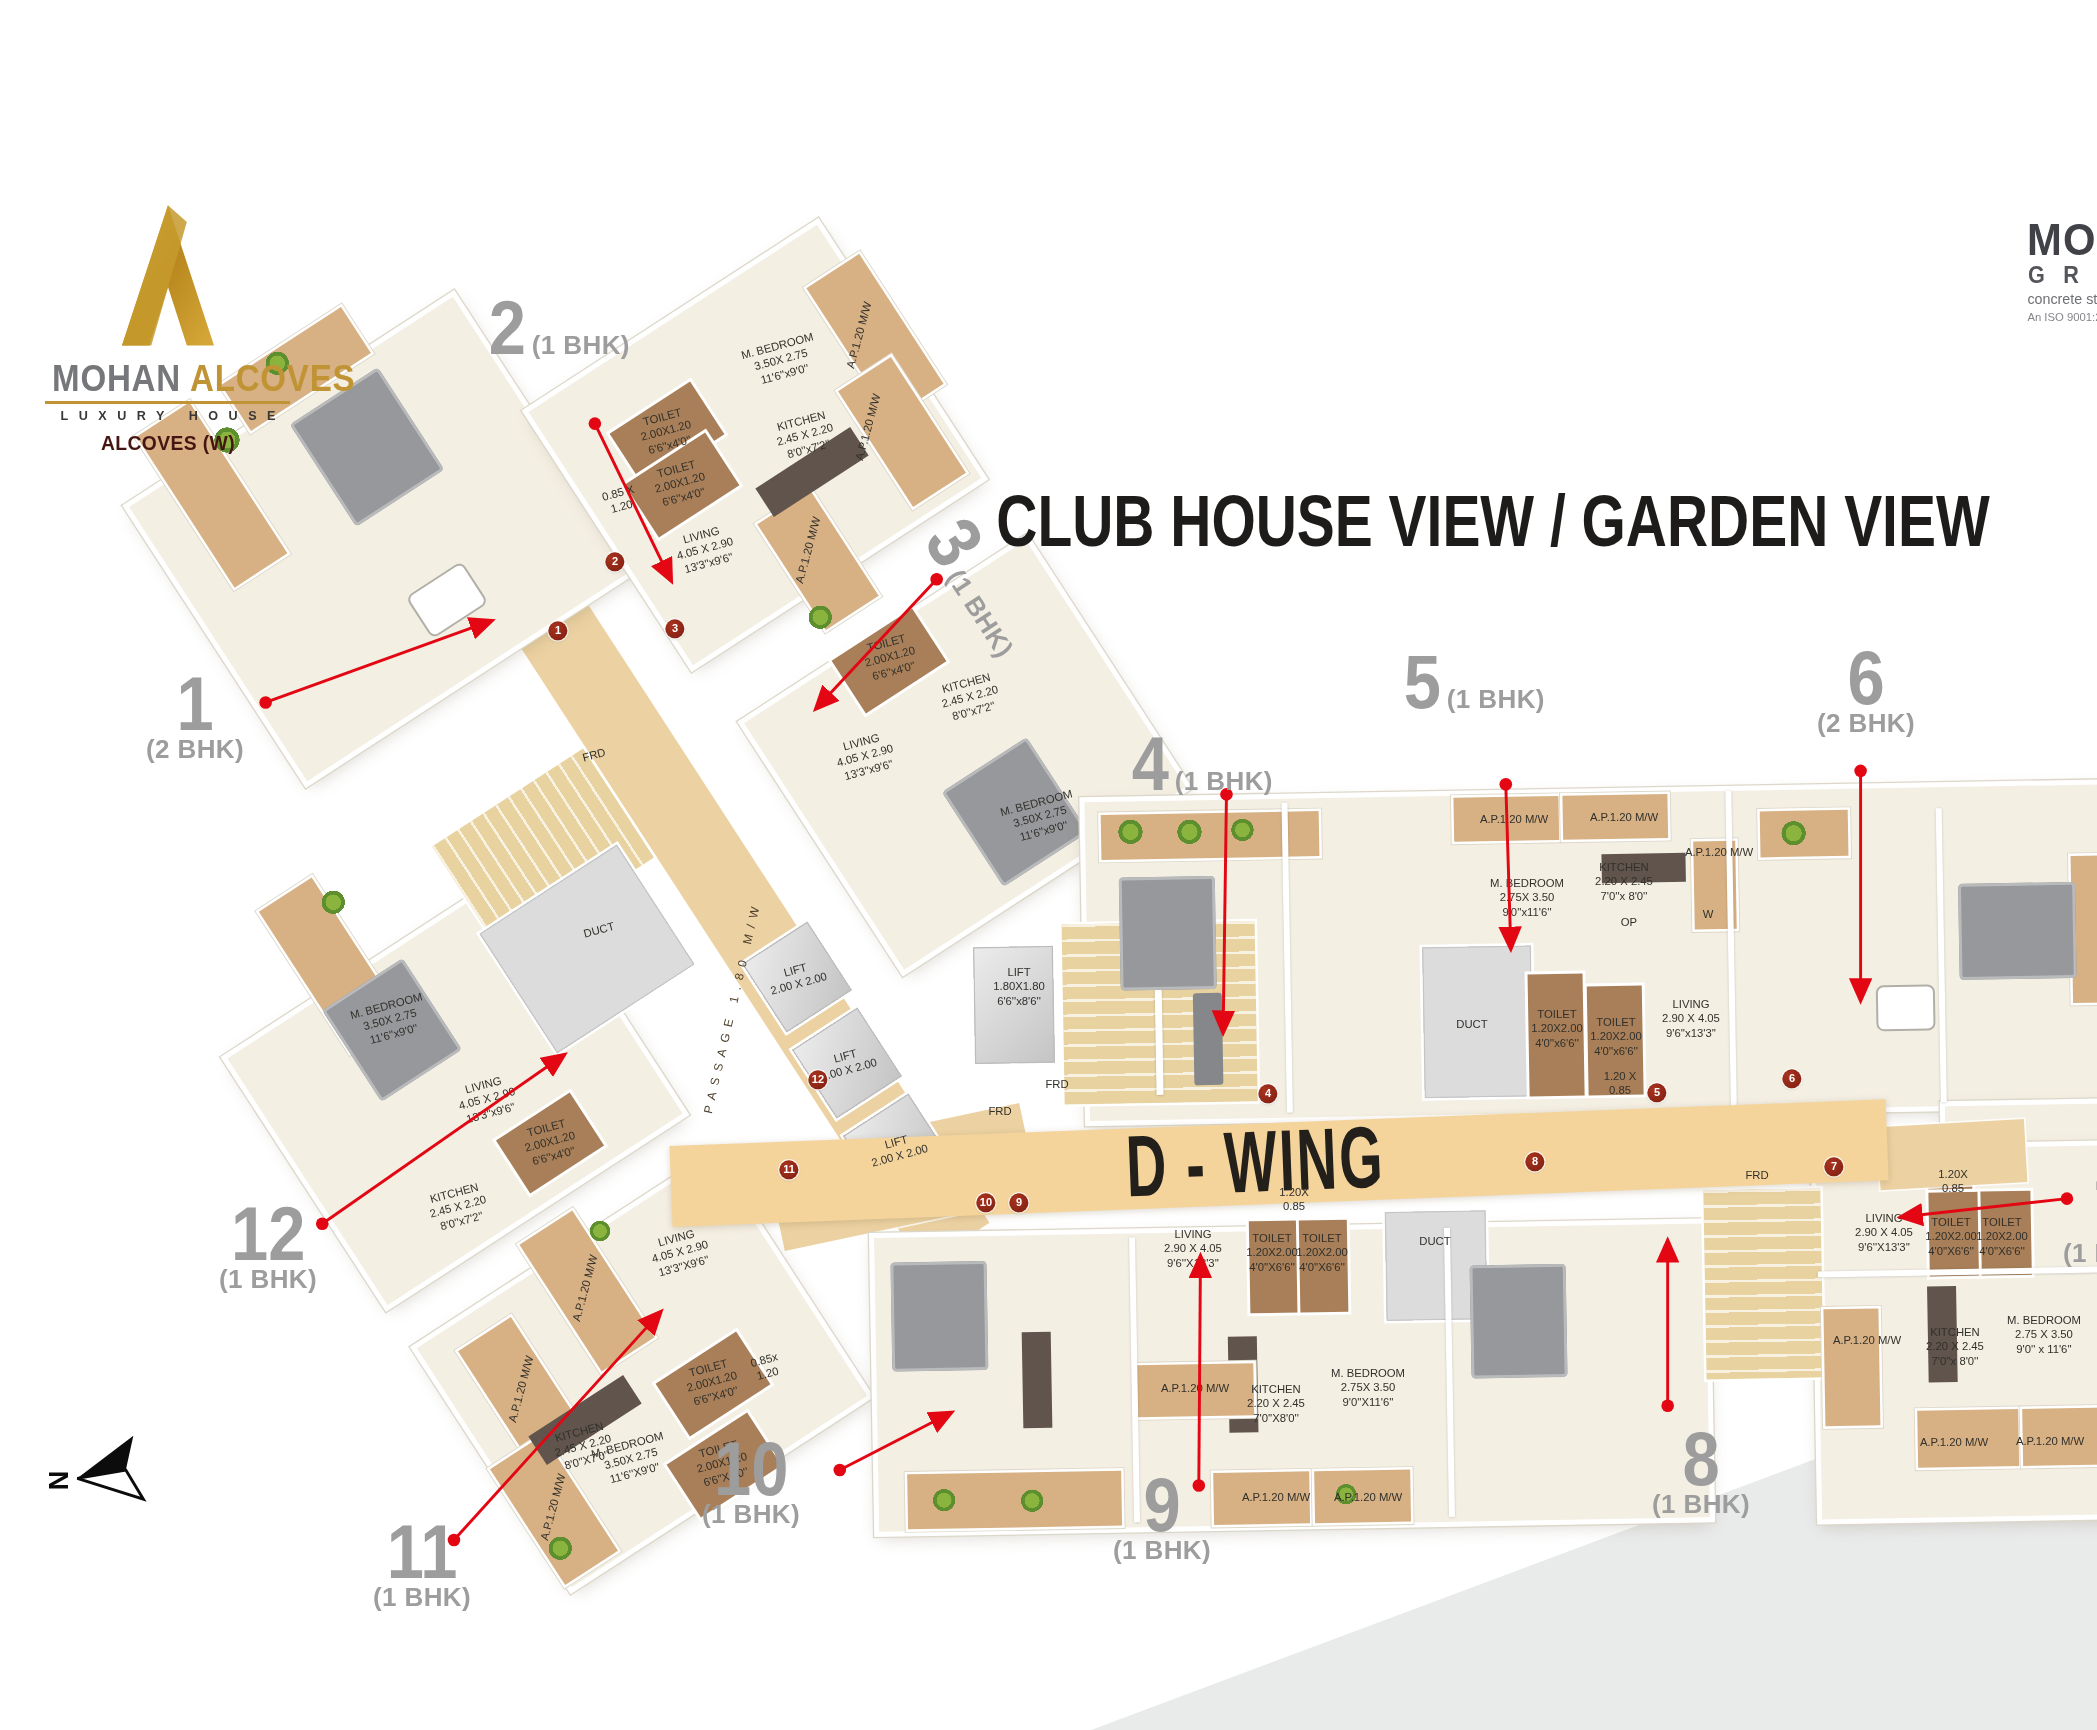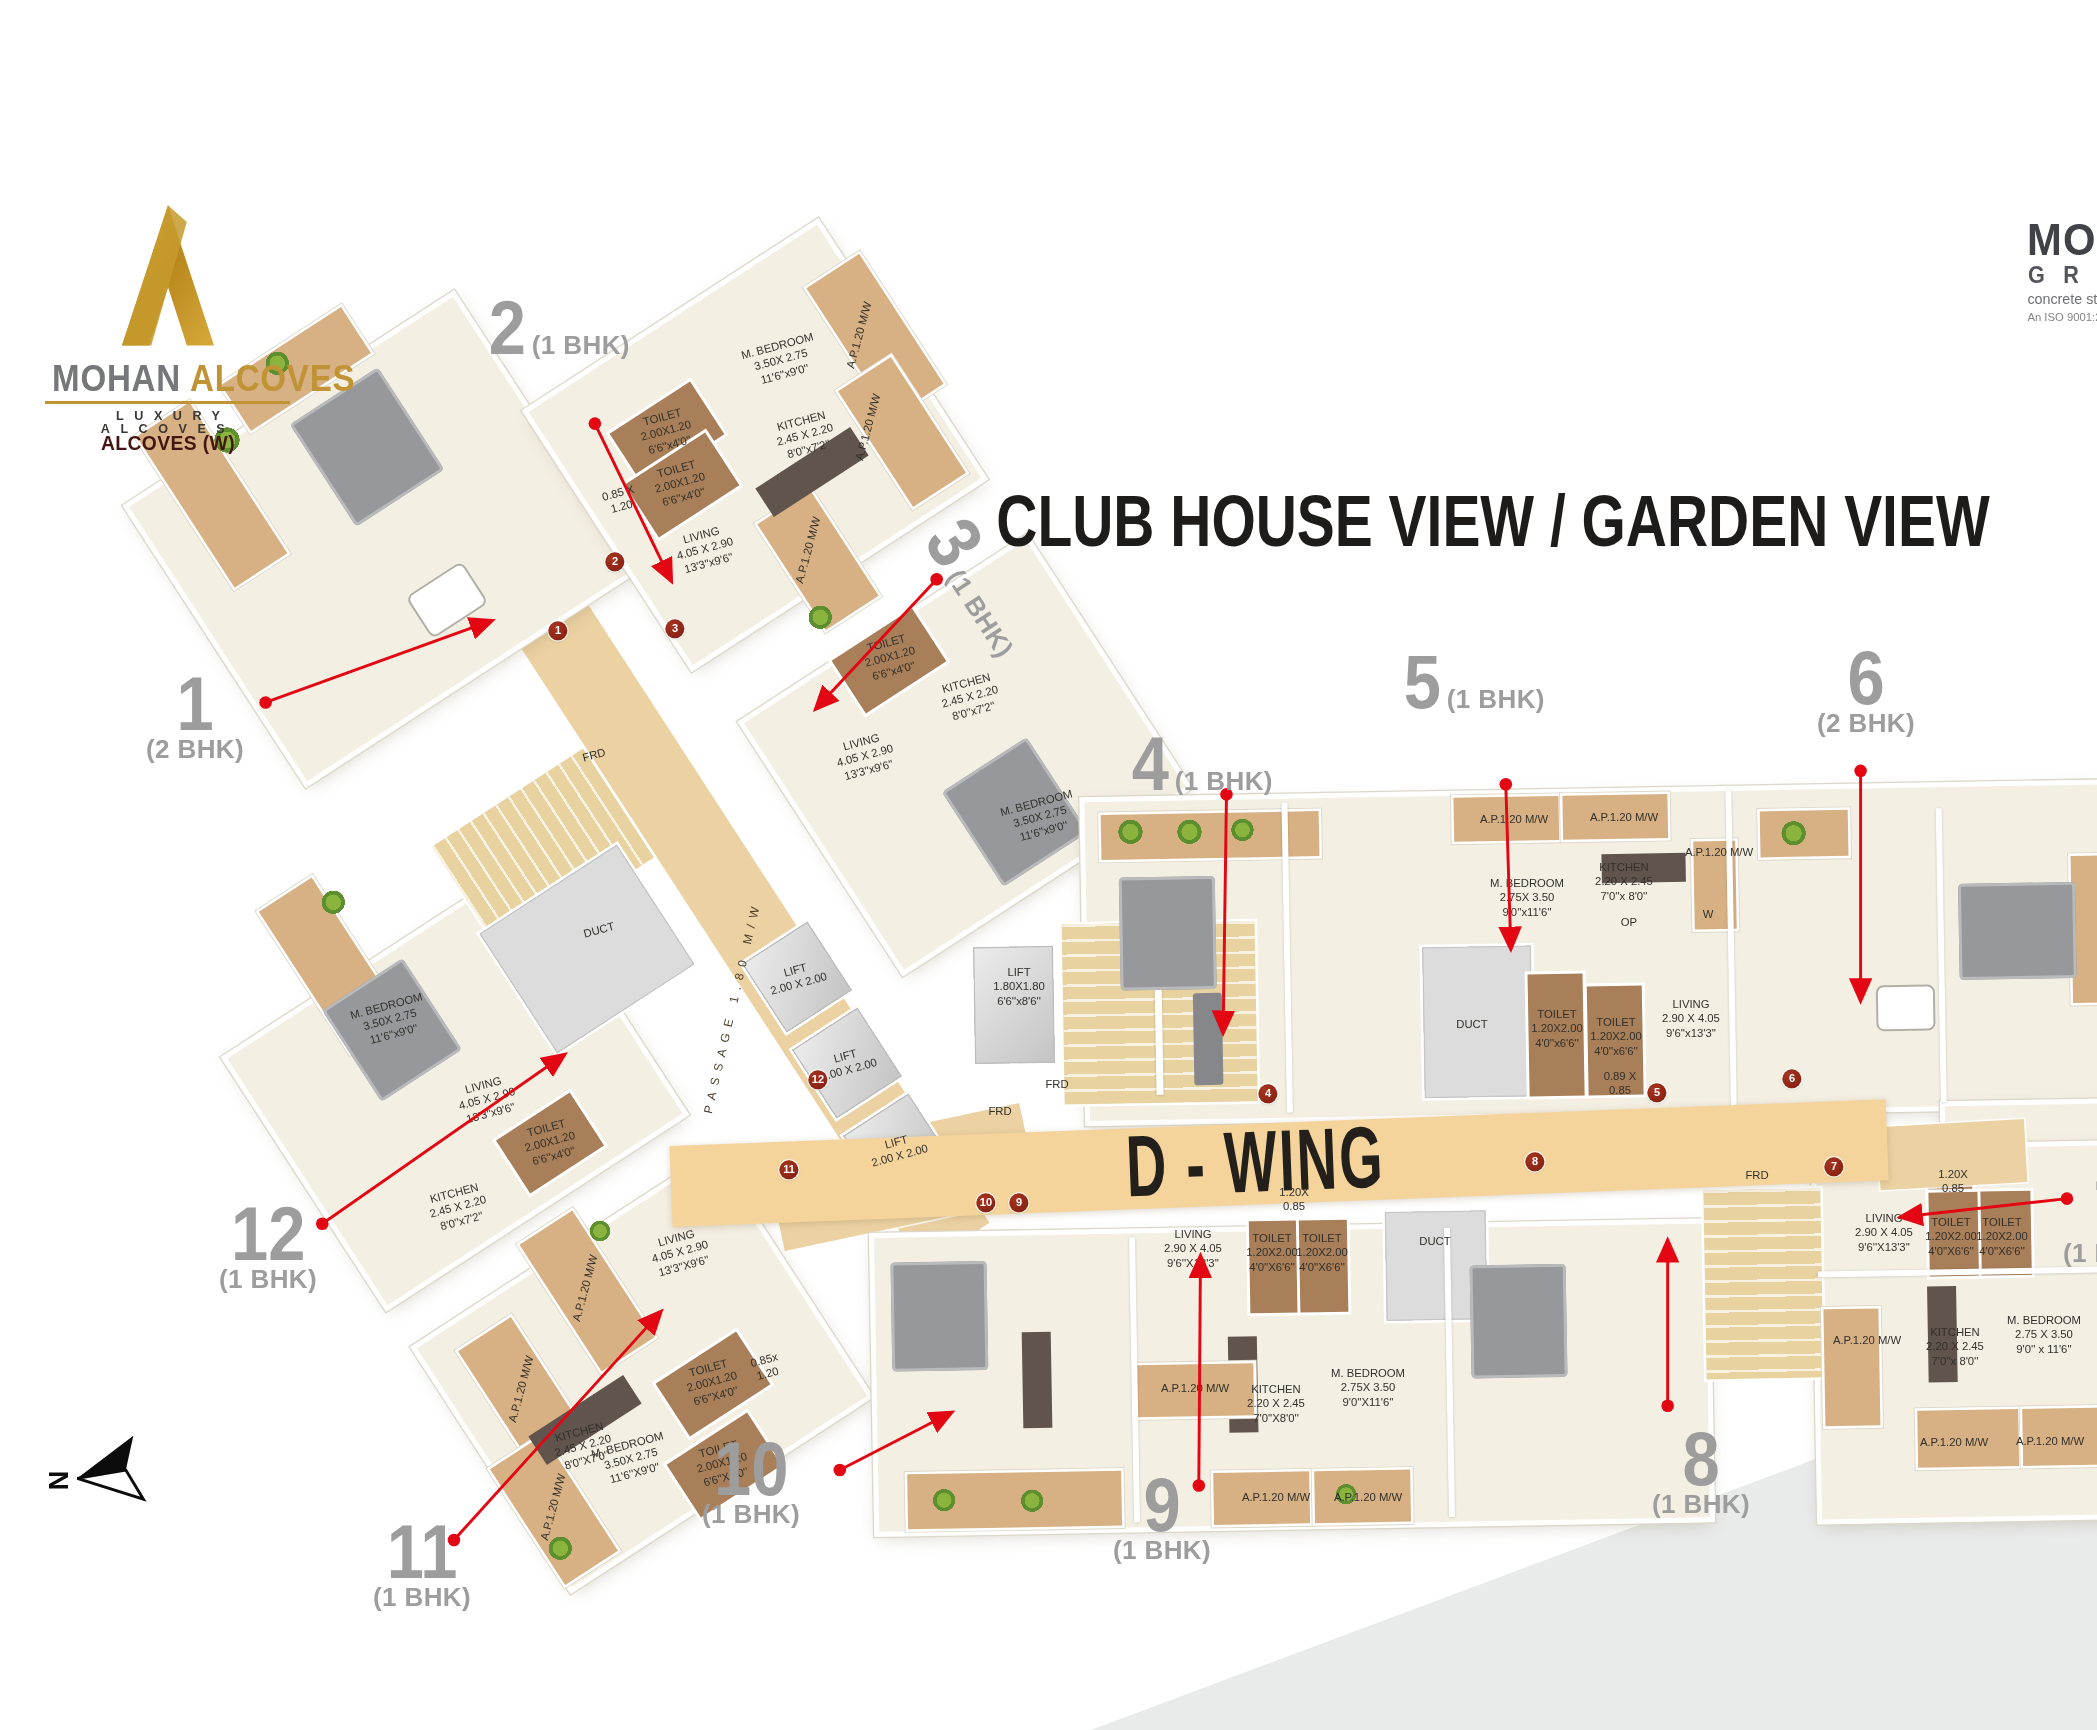--- a/index.html
+++ b/index.html
@@ -257,21 +257,21 @@
     <div class="room-label" style="left: 1472px; top: 1024px; --r: 0deg;">DUCT</div>
     <div class="room-label" style="left: 1557px; top: 1029px; --r: 0deg;">TOILET
 1.20X2.00
 4'0''x6'6''</div>
     <div class="room-label" style="left: 1616px; top: 1037px; --r: 0deg;">TOILET
 1.20X2.00
 4'0''x6'6''</div>
     <div class="room-label" style="left: 1691px; top: 1019px; --r: 0deg;">LIVING
 2.90 X 4.05
 9'6''x13'3''</div>
-    <div class="room-label" style="left: 1620px; top: 1083px; --r: 0deg;">0.89 X
+    <div class="room-label" style="left: 1620px; top: 1083px; --r: 0deg;">1.20 X
 0.85</div>
     <div class="room-label" style="left: 1019px; top: 987px; --r: 0deg;">LIFT
 1.80X1.80
 6'6''x8'6''</div>
     <div class="room-label" style="left: 1057px; top: 1084px; --r: 0deg;">FRD</div>
     <div class="room-label" style="left: 1000px; top: 1111px; --r: 0deg;">FRD</div>
     <div class="room-label" style="left: 1757px; top: 1175px; --r: 0deg;">FRD</div>
     <div class="room-label" style="left: 1953px; top: 1181px; --r: 0deg;">1.20X
 0.85</div>
     <div class="room-label" style="left: 1884px; top: 1233px; --r: 0deg;">LIVING
@@ -417,21 +417,21 @@
         <stop offset="0" stop-color="#e3b64a"></stop>
           <stop offset=".5" stop-color="#b9891f"></stop>
           <stop offset="1" stop-color="#d8a93a"></stop>
       </linearGradient>
     </defs>
     <path d="M300 20 L190 355 L255 355 L300 215 L345 355 L410 355 Z" fill="url(#gold)"></path>
     <path d="M300 20 L345 60 L260 355 L190 355 Z" fill="#c59a2c" opacity=".85"></path>
   </svg>
   <div class="alc-words"><span class="alc-w1">MOHAN</span>&nbsp;<span class="alc-w2">ALCOVES</span></div>
   <div class="alc-rule"></div>
-  <div class="alc-tag">LUXURY ALCOVES</div>
+  <div class="alc-tag">LUXURY HOUSE</div>
   <div class="alc-loc">ALCOVES (W)</div>
 </div>
 
 <div class="group">
   <div class="grp-name">MOHAN</div>
   <div class="grp-word">GROUP</div>
   <div class="grp-tag"><span>concrete steps to the </span></div>
   <div class="grp-iso">An ISO 9001:2008 &amp; ISO 14001:2004 Company</div>
 
 </div>

